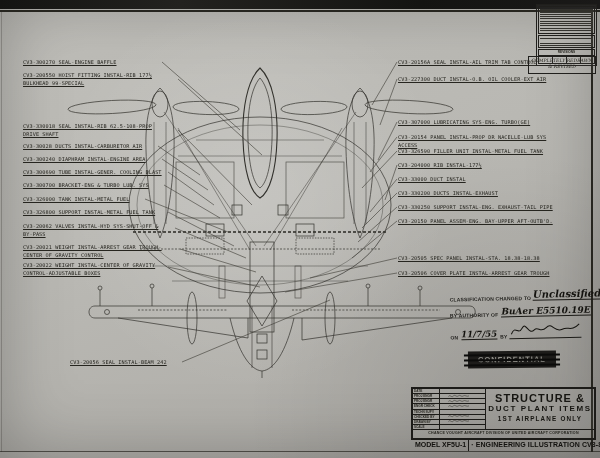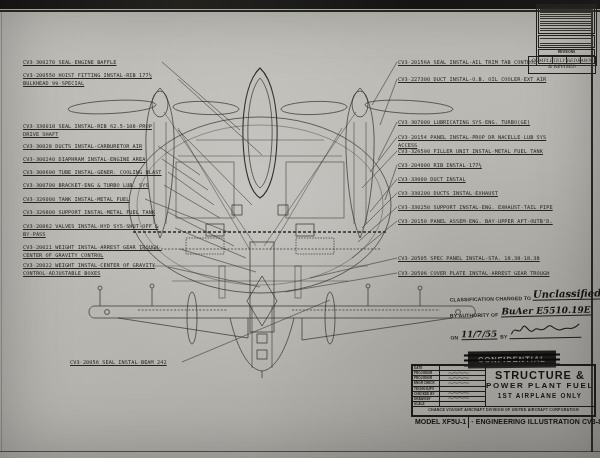--- a/index.html
+++ b/index.html
@@ -51,21 +51,21 @@
   .u{border-bottom:1px solid #1c1b17;}
   .sig{margin-left:2px;border-bottom:1px solid #1c1b17;}
 
   
   .stamp{position:absolute;left:468px;top:351px;width:88px;height:17px;background:#1d1c1a;transform:rotate(-.6deg);}
   .stamp-txt{position:absolute;left:0;top:4px;width:100%;text-align:center;font-family:"Liberation Sans",sans-serif;font-weight:bold;font-size:7.5px;letter-spacing:1px;color:#8f8e88;}
   .strike{position:absolute;left:-4px;width:96px;height:2.4px;background:#0b0b0a;}
   .s1{top:3px;} .s2{top:8px;} .s3{top:12.5px;}
 
   
-  .tblock{position:absolute;left:411px;top:364px;width:185px;height:53px;border:2px solid #1c1b18;background:rgba(255,255,255,.05);box-sizing:border-box;}
+  .tblock{position:absolute;left:411px;top:387px;width:185px;height:53px;border:2px solid #1c1b18;background:rgba(255,255,255,.05);box-sizing:border-box;}
   .tb-top{display:flex;height:40px;border-bottom:1.5px solid #1c1b18;}
   .tb-table{width:72px;border-right:1px solid #1c1b18;display:flex;flex-direction:column;}
   .tb-row{flex:1;display:flex;border-bottom:0.5px solid #1c1b18;align-items:center;overflow:hidden;}
   .tb-row:last-child{border-bottom:none;}
   .tb-lbl{width:25px;font-family:"Liberation Sans",sans-serif;font-size:3.1px;font-weight:bold;padding-left:1px;border-right:0.5px solid #1c1b18;height:100%;display:flex;align-items:center;white-space:nowrap;}
   .tb-val{flex:1;height:100%;display:flex;align-items:center;padding-left:2px;}
   .sqv{width:34px;height:5px;}
   .tb-title{flex:1;text-align:center;font-family:"Liberation Sans",sans-serif;font-weight:bold;color:#161511;padding-top:3px;}
   .tt1{font-size:11px;letter-spacing:1px;line-height:12px;}
   .tt2{font-size:8px;letter-spacing:1.6px;line-height:10px;}
@@ -304,21 +304,21 @@
               </svg>
             </div>
           </div>
         <div class="tb-row">
             <div class="tb-lbl">SCALE</div>
             <div class="tb-val"></div>
           </div>
       </div>
       <div class="tb-title">
         <div class="tt1">STRUCTURE &amp;</div>
-        <div class="tt2">POWER PLANT FUEL</div>
+        <div class="tt2">DUCT PLANT ITEMS</div>
         <div class="tt3">1ST AIRPLANE ONLY</div>
       </div>
     </div>
     <div class="tb-company">CHANCE VOUGHT AIRCRAFT DIVISION OF UNITED AIRCRAFT CORPORATION</div>
     <div class="tb-model">
       <div class="m1">MODEL XF5U-1</div>
       <div class="m2">· ENGINEERING ILLUSTRATION CV3-873</div>
     </div>
   </div>
 

